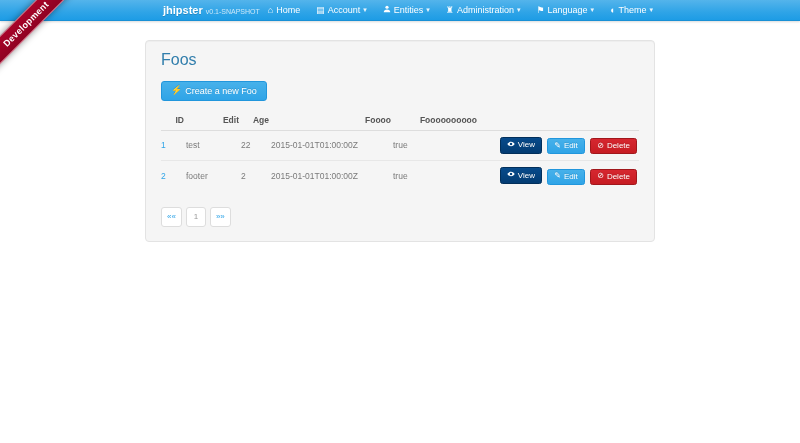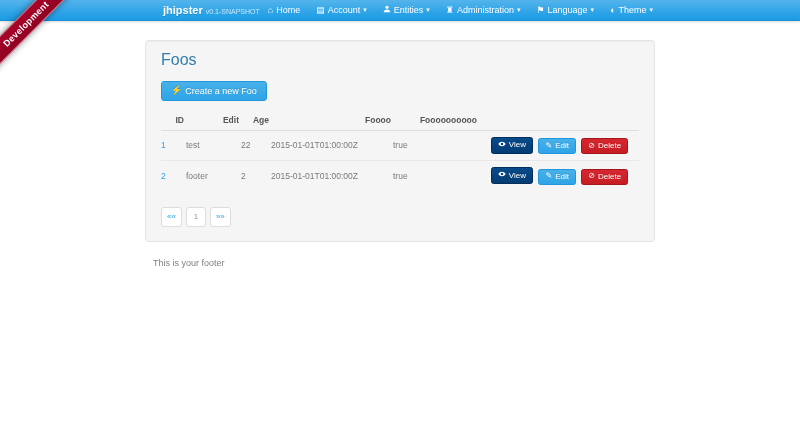--- a/index.html
+++ b/index.html
@@ -101,21 +101,21 @@
     border-bottom: 1px solid #ddd;
   }
   td {
     color: #7a7a7a;
     padding: 6px 2px 6px 0;
     border-bottom: 1px solid #e7e7e7;
     vertical-align: middle;
   }
   tr:last-child td { border-bottom: none; }
   .id-link { color: #2fa4e7; text-decoration: none; cursor: pointer; }
-  .actions { text-align: center; white-space: nowrap; }
+  .actions { text-align: right; white-space: nowrap; }
   .btn-xs { font-size: 8px; padding: 2px 6px 3px 6px; border-radius: 2.5px; margin-left: 3px; }
   .btn-view { background: linear-gradient(#074a8a, #033c73); border-color: #022f5a; }
   .btn-edit { background: linear-gradient(#47b1ea, #2fa4e7); border-color: #2196dc; }
   .btn-delete { background: linear-gradient(#d62730, #c71c22); border-color: #a1171c; }
 
   
   .pagination { margin-top: 16px; display: flex; }
   .page-btn {
     min-width: 20px; height: 20px;
     background: #fff;
@@ -261,16 +261,15 @@
         </tbody>
       </table>
 
       <div class="pagination">
         <span class="page-btn">««</span>
         <span class="page-btn current">1</span>
         <span class="page-btn">»»</span>
       </div>
     </div>
 
-    <div class="footer">This is your footer</div>
   </div>
 
 </div>
 
 </body></html>

